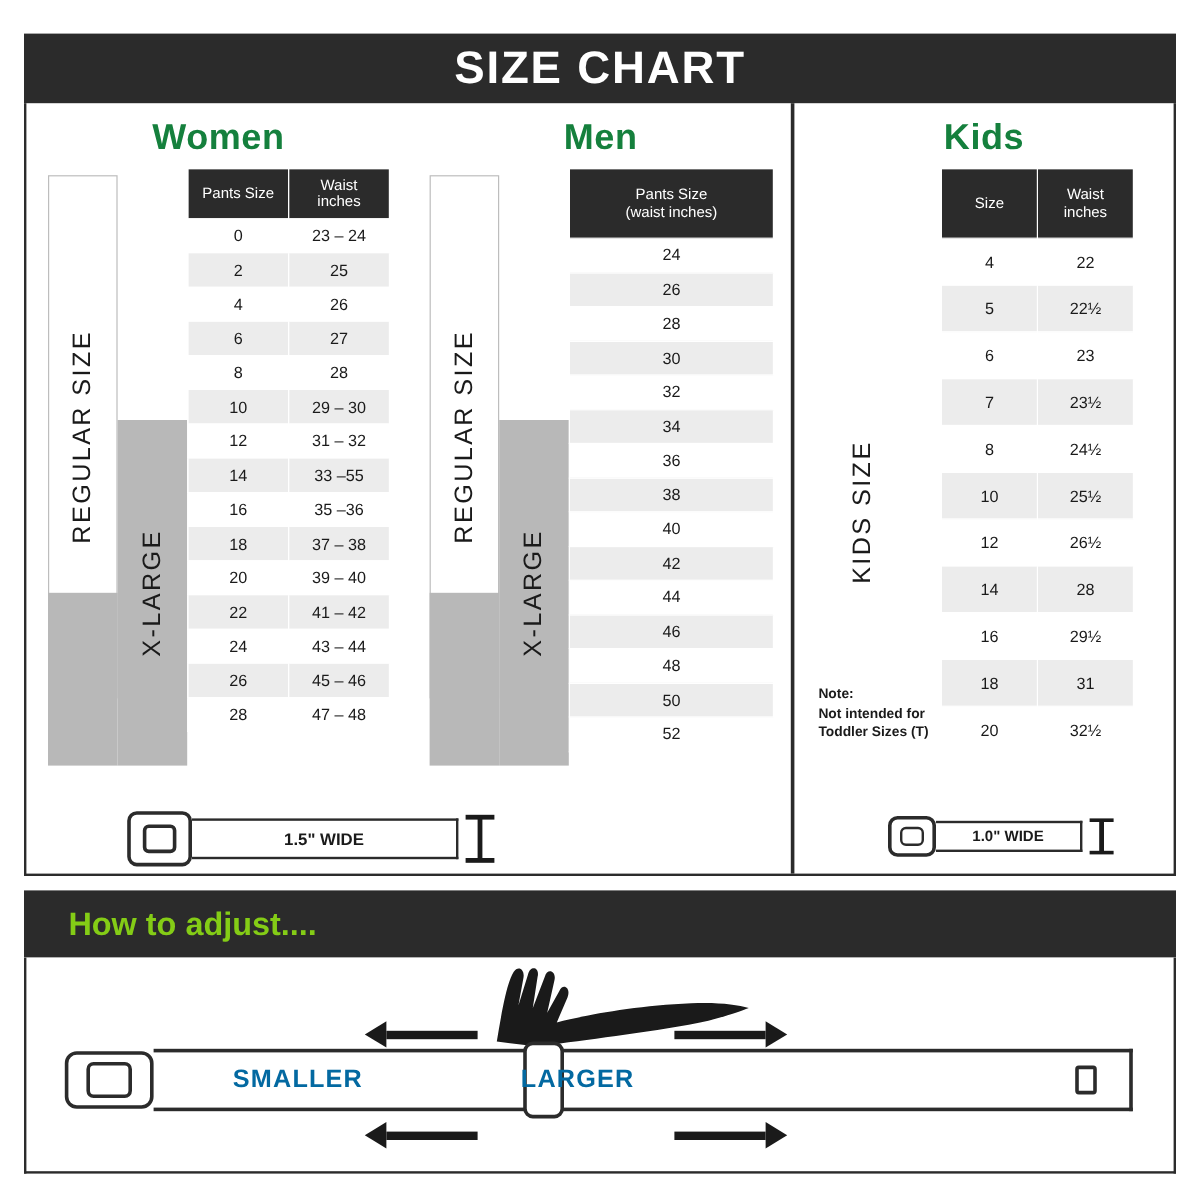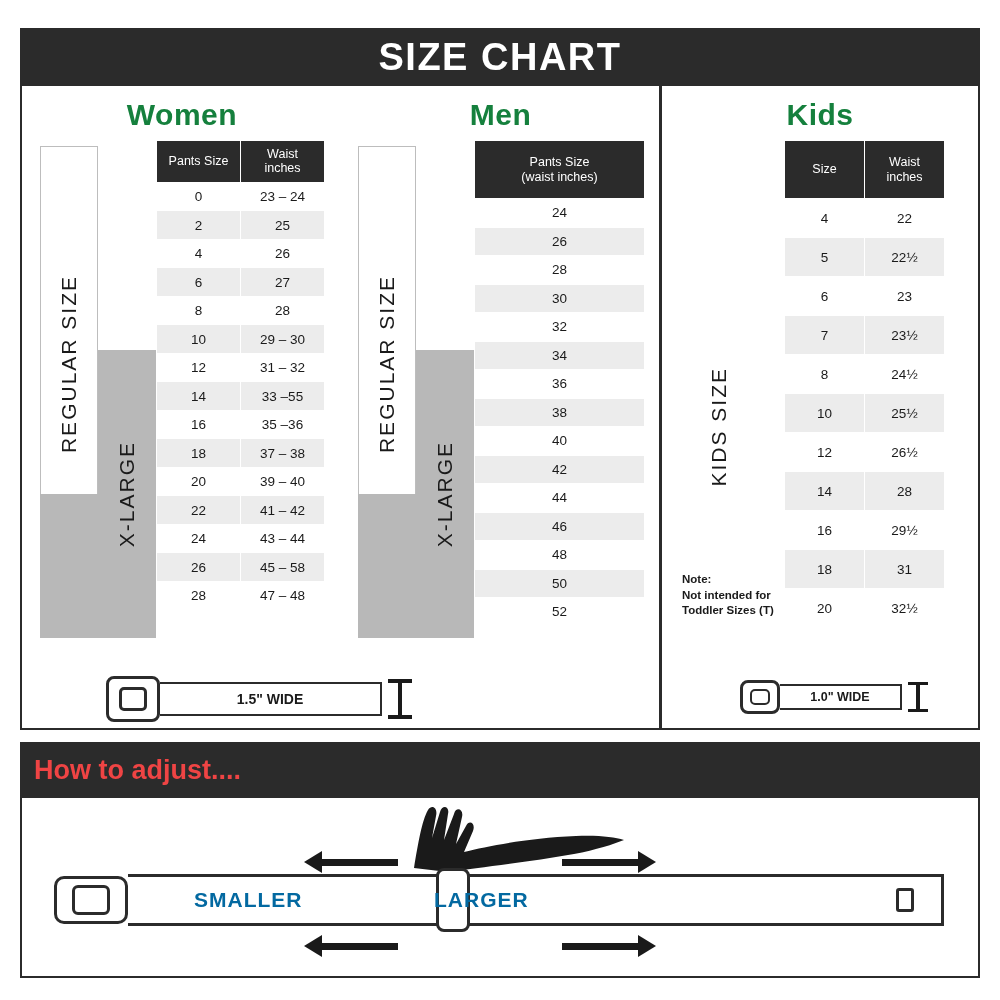--- a/index.html
+++ b/index.html
@@ -160,22 +160,22 @@
 
   
   .adjust-bar {
     position: absolute;
     left: 20px; top: 742px;
     width: 960px; height: 56px;
     background: #2b2b2b;
     display: flex; align-items: center;
   }
   .adjust-bar .adjust-text {
-    color: #ef4444; font-size: 27px; font-weight: bold;
-    padding-left: 14px;
+    color: #84cc16; font-size: 27px; font-weight: bold;
+    padding-left: 37px;
   }
   .adjust-panel {
     position: absolute;
     left: 20px; top: 798px;
     width: 960px; height: 180px;
     border: 2px solid #2b2b2b;
     border-top: none;
     background: #ffffff;
   }
   .big-belt {
@@ -327,21 +327,21 @@
               <tr>
                 <td class="data-cell alt" style="width: 84px;">22</td>
                 <td class="data-cell alt" style="width: 84px;">41 – 42</td>
               </tr>
               <tr>
                 <td class="data-cell" style="width: 84px;">24</td>
                 <td class="data-cell" style="width: 84px;">43 – 44</td>
               </tr>
               <tr>
                 <td class="data-cell alt" style="width: 84px;">26</td>
-                <td class="data-cell alt" style="width: 84px;">45 – 58</td>
+                <td class="data-cell alt" style="width: 84px;">45 – 46</td>
               </tr>
               <tr>
                 <td class="data-cell" style="width: 84px;">28</td>
                 <td class="data-cell" style="width: 84px;">47 – 48</td>
               </tr>
             </tbody>
         </table>
       </div>
 
       <div class="belt-row" style="left:84px; top:590px;">

